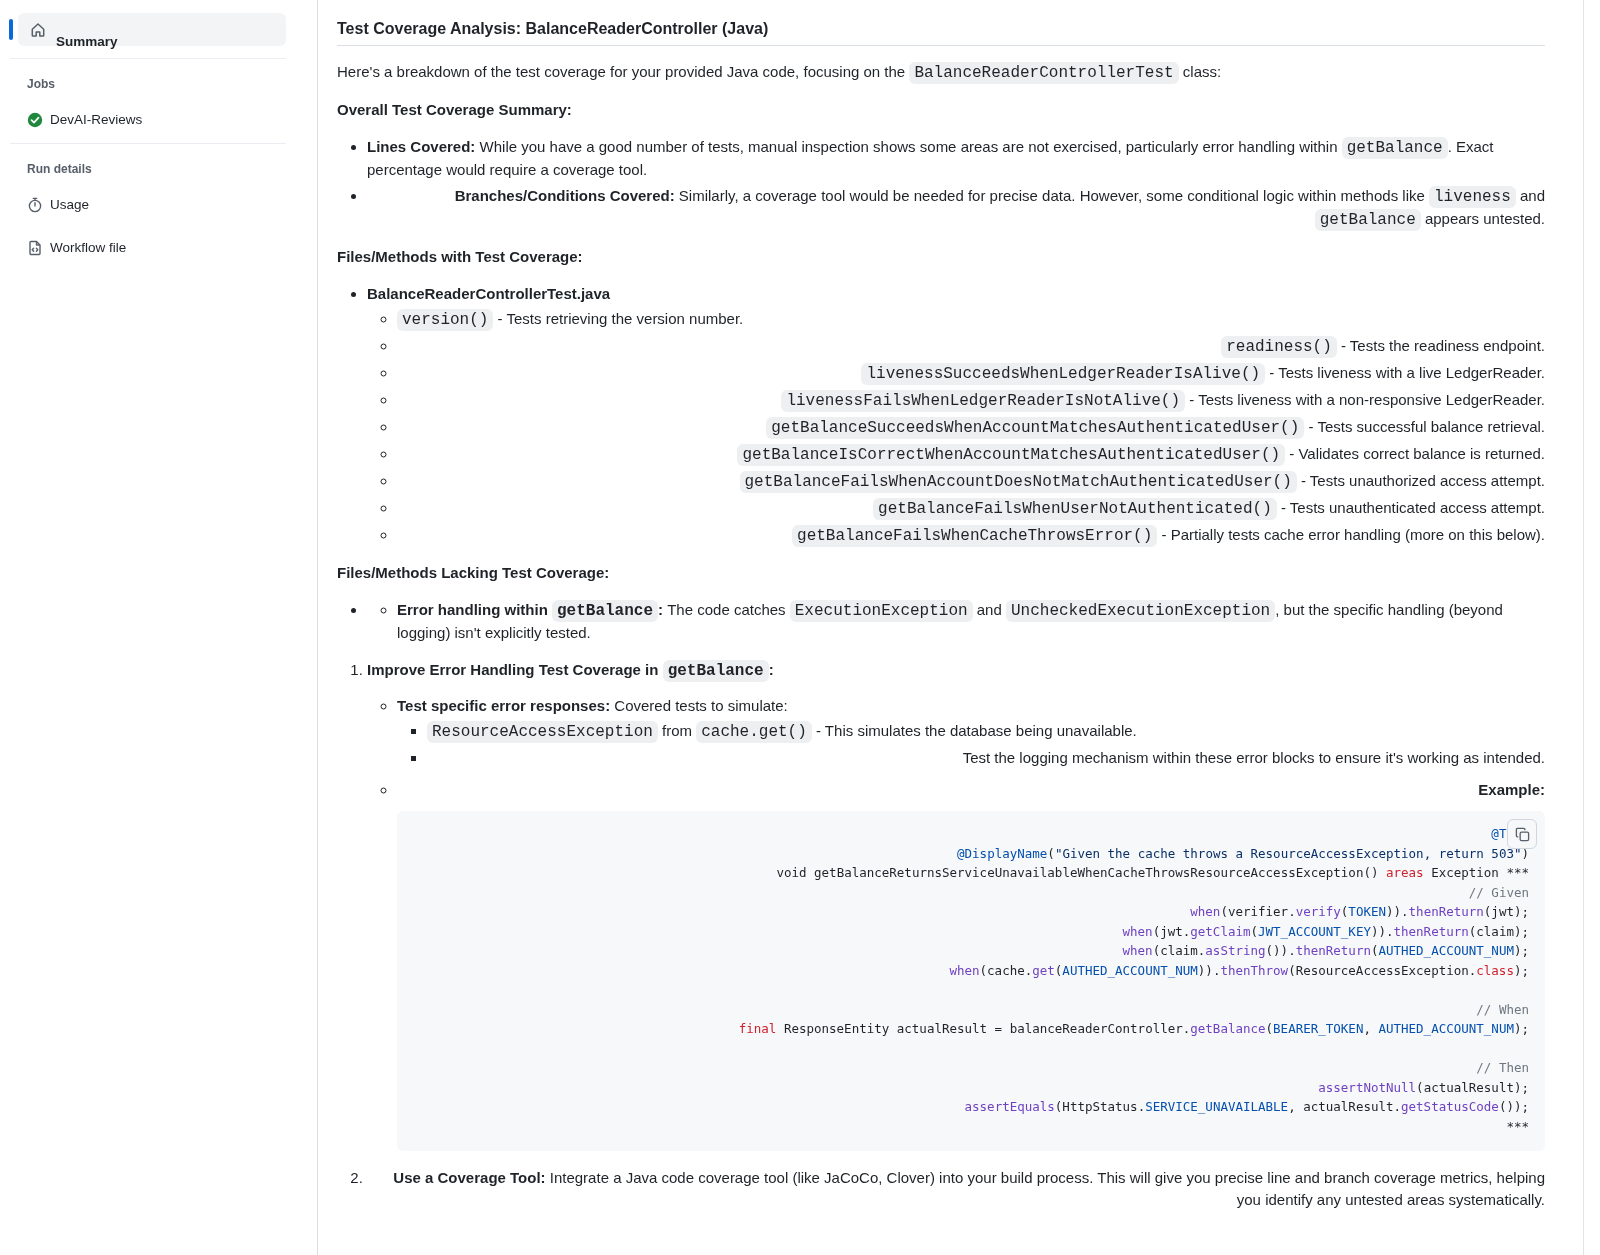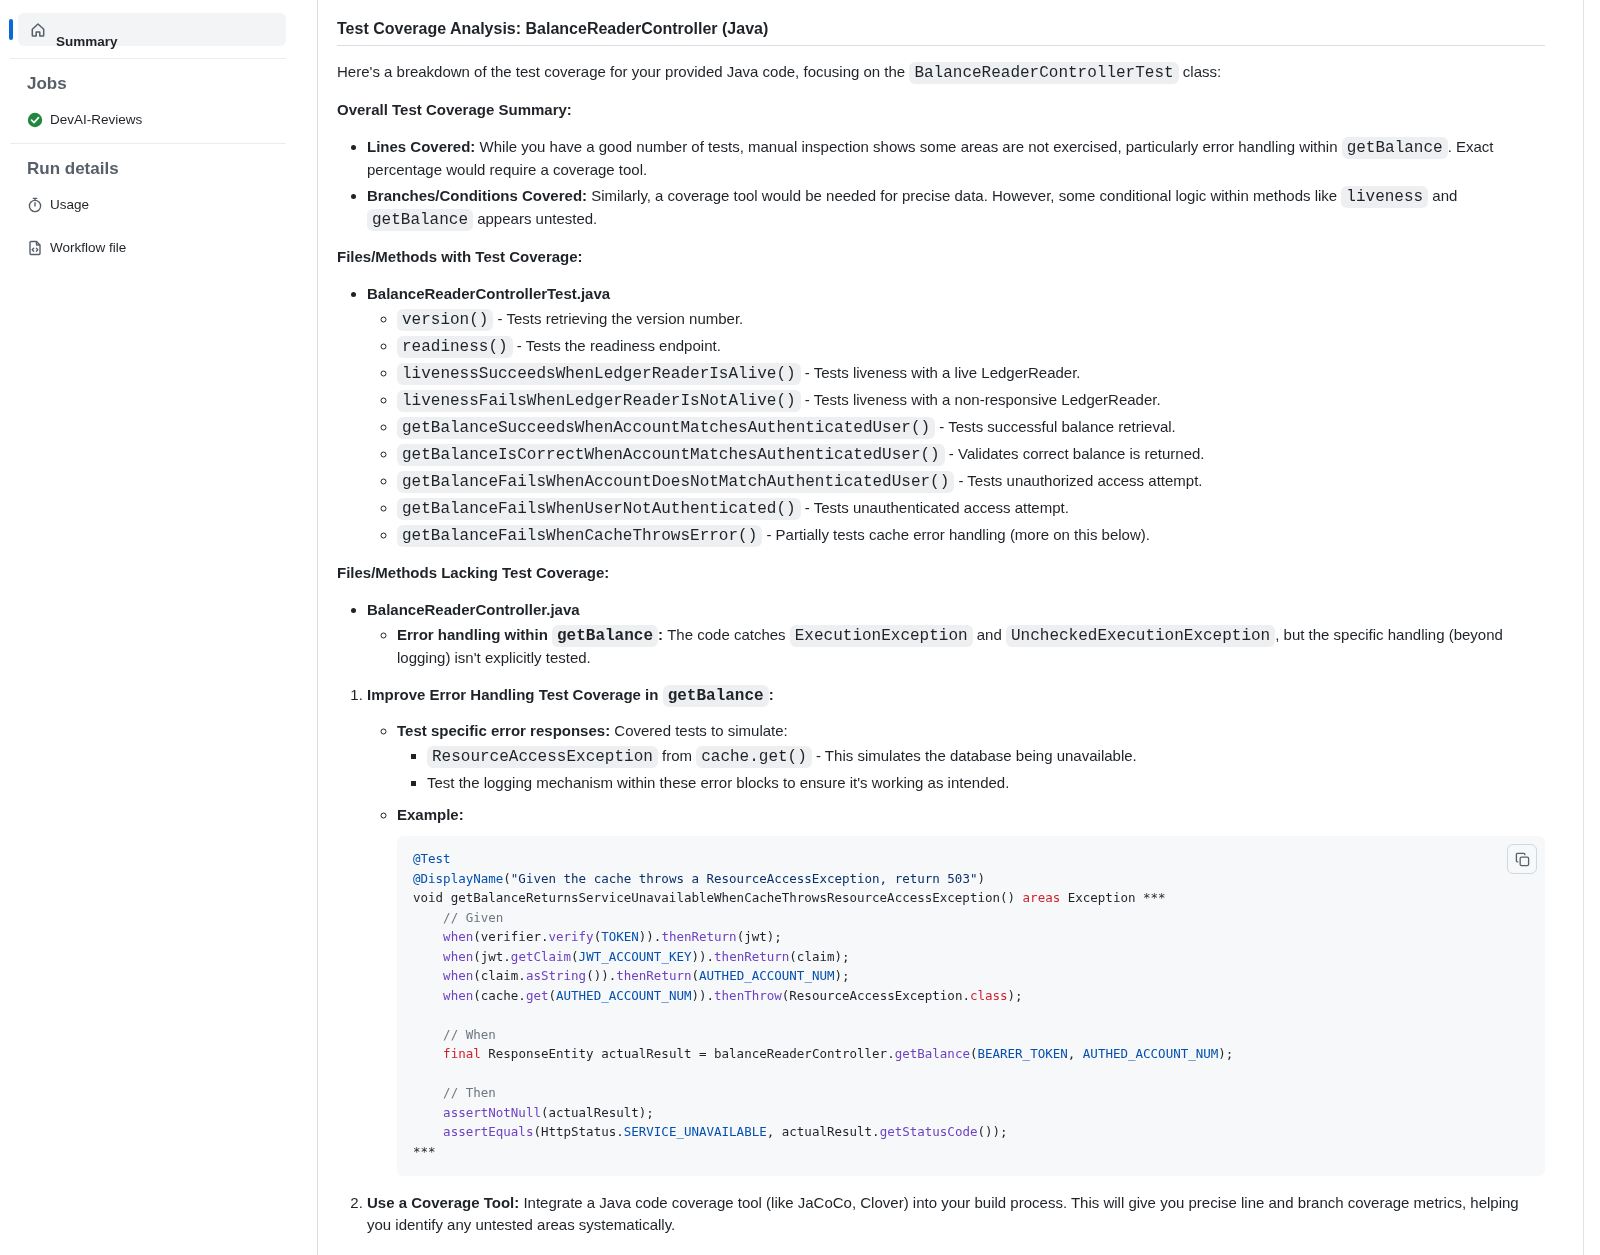--- a/index.html
+++ b/index.html
@@ -19,37 +19,37 @@
   .app{display:flex; width:1600px; min-height:1255px; align-items:stretch;}
 
   
   .sidebar{width:318px; flex:0 0 318px; border-right:1px solid var(--border); padding-top:13px; min-height:1255px;}
   .nav-current{position:relative; margin:0 31px 0 18px; height:33px; display:flex; align-items:center; gap:10px;
     background:#f2f4f6; border-radius:6px; padding:0 12px; cursor:pointer;}
   .nav-current .accent-bar{position:absolute; left:-9px; top:6px; width:4px; height:21px; border-radius:2px; background:var(--accent);}
   .nav-current .label{font-weight:600; font-size:13.5px; color:var(--text);margin-top:24px;}
   .side-divider{border:none; border-top:1px solid #eaeef2; margin:12px 31px 0 10px;}
   .side-section{padding:14px 16px 0 27px;}
-  .side-header{font-size:17px; font-weight:600; color:var(--muted); margin-bottom:14px;}
+  .side-header{font-size:12px; font-weight:600; color:var(--muted); margin-bottom:14px;}
   .side-item{display:flex; align-items:center; gap:7px; margin-bottom:21px; cursor:pointer; font-size:13.5px; color:var(--text);}
   .side-item:last-child{margin-bottom:0;}
   .icon{display:inline-flex; width:16px; height:16px; color:var(--muted); flex:0 0 16px;}
   .icon svg{width:16px; height:16px;}
   .icon-success{color:var(--success);}
 
   
   .main{flex:1 1 auto; padding:14px 55px 80px 19px; min-width:0;}
   h1.page-title{font-size:16px; line-height:29px; font-weight:700; margin:0 0 15px 0; padding-bottom:2px;
     border-bottom:1px solid var(--border);}
   .md-p{margin:0 0 15px 0;}
   .md-body ul,.md-body ol{margin:0 0 15px 0; padding-left:2em;}
   .md-body ul{list-style-type:disc;}
   .md-body ul ul, .md-body ol ul{list-style-type:circle;}
   .md-body ul ul ul, .md-body ol ul ul{list-style-type:square;}
-  .md-body li+li{margin-top:4px;}
+  .md-body li+li{margin-top:4px;text-align:right;}
   .md-body li>ul, .md-body li>ol{margin-top:3px; margin-bottom:0;}
   .md-body ol.loose>li{margin-top:0;}
   .md-body ol.loose>li+li{margin-top:16px;}
   .md-body ol.loose>li>ul{margin-top:13px;}
   .md-body ol.loose>li>ul>li+li{margin-top:10px;}
   strong{font-weight:600;}
   code.chip{
     font-family:"Liberation Mono","DejaVu Sans Mono",monospace;
     font-size:16px; background:var(--chip-bg); border-radius:6px; padding:2px 5px; white-space:nowrap;
   }
@@ -166,21 +166,20 @@
               </li>
               <li>
                 <div class="li-head"><code class="chip">getBalanceFailsWhenCacheThrowsError()</code><span> - Partially tests cache error handling (more on this below).</span></div>
               </li>
             </ul>
           </li>
         </ul>
         <div class="md-p"><strong>Files/Methods Lacking Test Coverage:</strong></div>
         <ul>
           <li>
-            <div class="li-head"><strong>BalanceReaderController.java</strong></div>
             <ul>
               <li>
                 <div class="li-head"><strong>Error handling within </strong><code class="chip chip-bold">getBalance</code><strong>: </strong><span>The code catches </span><code class="chip">ExecutionException</code><span> and </span><code class="chip">UncheckedExecutionException</code><span>, but the specific handling (beyond logging) isn't explicitly tested.</span></div>
               </li>
             </ul>
           </li>
         </ul>
         <ol class="loose">
           <li>
             <div class="li-head"><strong>Improve Error Handling Test Coverage in </strong><code class="chip chip-bold">getBalance</code><strong>:</strong></div>

